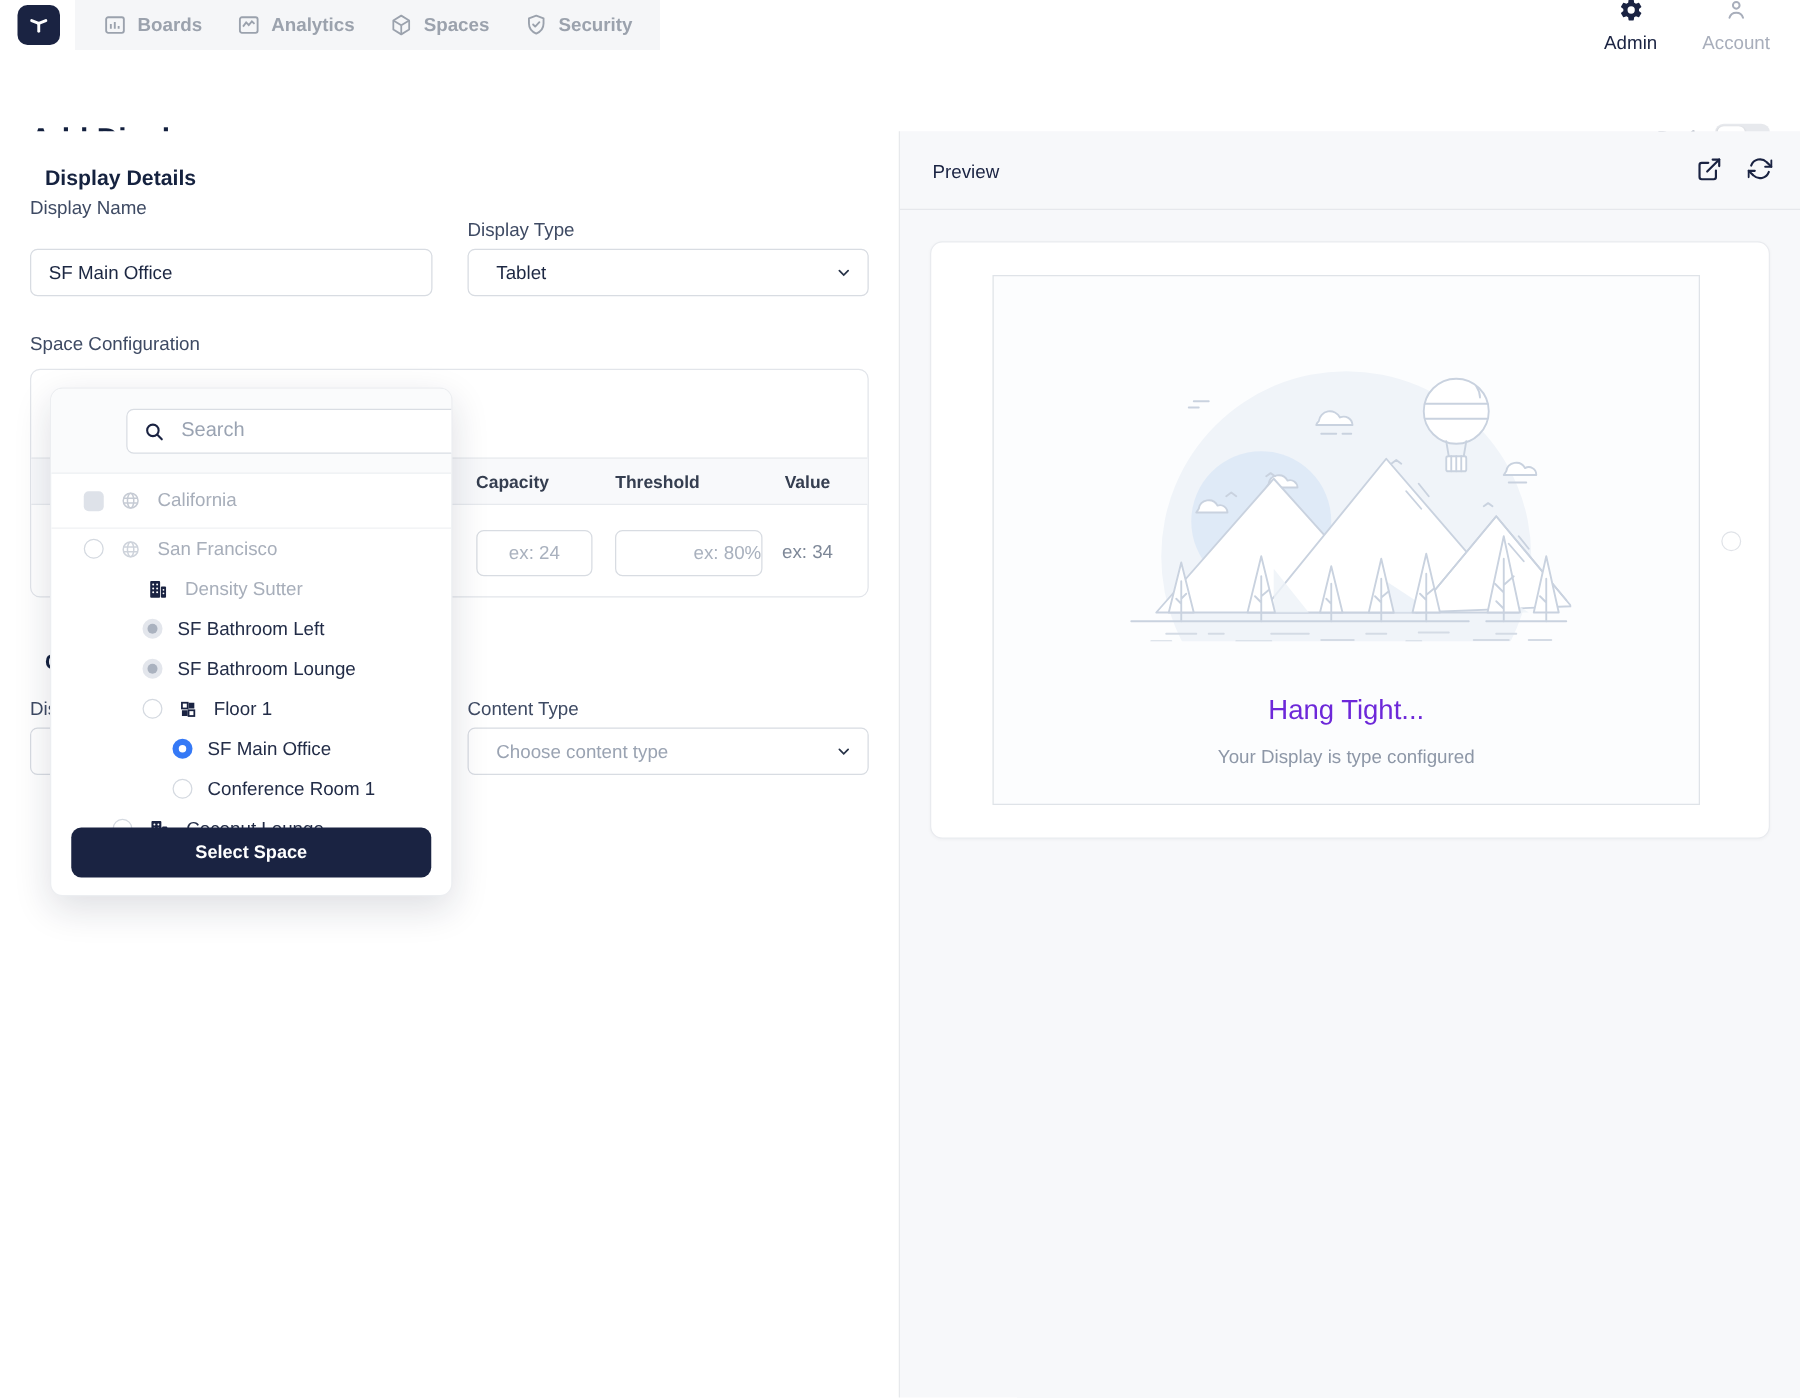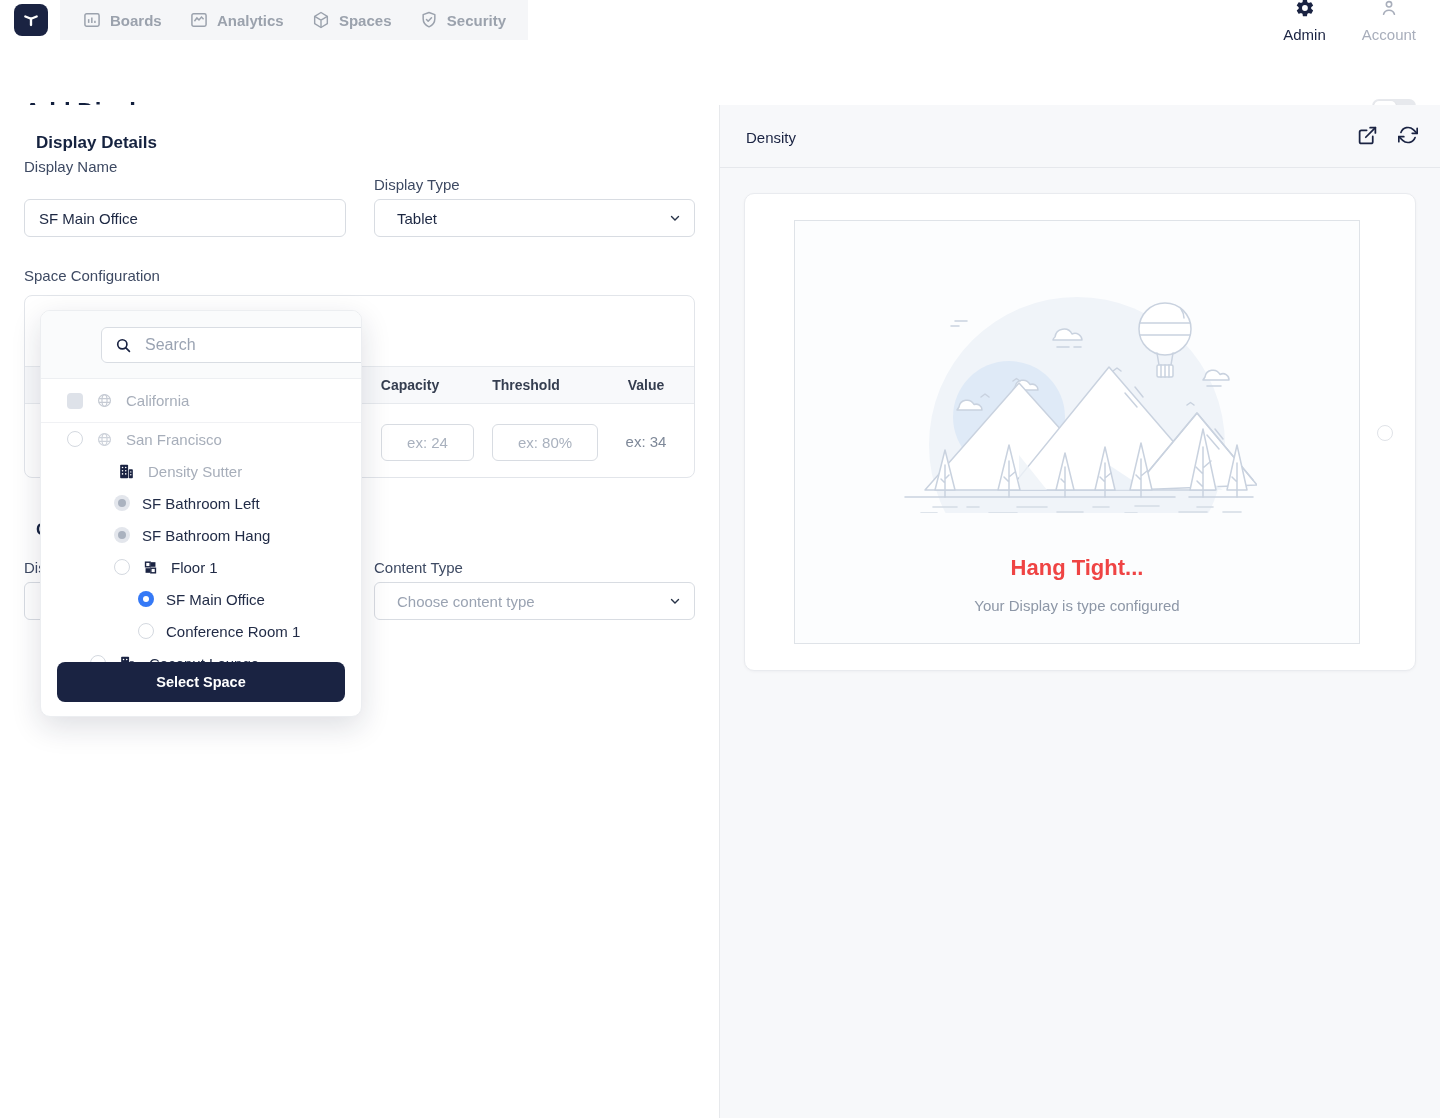--- a/index.html
+++ b/index.html
@@ -69,21 +69,21 @@
   .ind-e { padding-left:49px; }
 
   
   .prevhead { position:absolute; top:0; left:0; width:100%; height:63px; border-bottom:1px solid #E6E8EC; }
   .prevtitle { position:absolute; left:26px; top:24px; font-size:15px; font-weight:500; color:#1A2342; }
   .previcons { position:absolute; right:22px; top:20px; display:flex; gap:20px; }
   .previcons span { cursor:pointer; display:flex; }
   .tabletcard { position:absolute; left:24px; top:88px; width:672px; height:478px; background:#fff; border:1px solid #E9EBEF; border-radius:10px; box-shadow:0 1px 3px rgba(20,30,60,.04); }
   .tabletscreen { position:absolute; left:49px; top:26px; width:566px; height:424px; border:1px solid #DFE3E8; background:#FCFDFE; display:flex; flex-direction:column; align-items:center; }
   .homebtn { position:absolute; left:632px; top:231px; width:16px; height:16px; border:1.5px solid #E0E3E8; border-radius:50%; }
-  .hangtitle { margin-top:42px; font-size:22px; font-weight:700; color:#ef4444; }
+  .hangtitle { margin-top:42px; font-size:22px; font-weight:400; color:#6d28d9; }
   .hangsub { margin-top:16px; font-size:15px; color:#8D97A7; }
   .illus { margin-top:74px; }
 </style>
 </head>
 <body>
 
 <div class="topnav">
   <div class="logo">
     <svg width="20" height="20" viewBox="0 0 24 24">
       <g stroke="#fff" stroke-width="2.8" stroke-linecap="round" fill="none">
@@ -172,21 +172,21 @@
 
   <div class="flabel" style="left:24px; top:162px;">Space Configuration</div>
 
   <div class="spacecard" style="top:190px;">
     <div class="tablestrip">
       <div class="thcell" style="left:330px;">Capacity</div>
       <div class="thcell" style="left:446px;">Threshold</div>
       <div class="thcell" style="left:566px;">Value</div>
     </div>
     <input class="cellinput" style="left: 356px; width: 93px;" placeholder="ex: 24">
-    <input class="cellinput" style="left: 467px; width: 106px;" placeholder="ex: 80%">
+    <input class="cellinput" style="left: 467px; width: 118px; text-align: right;" placeholder="ex: 80%">
     <div class="valuetext" style="left:566px;">ex: 34</div>
   </div>
 
   <div class="sechead" style="top:415px;">Content Details</div>
   <div class="flabel" style="left:24px; top:454px;">Display Content</div>
   <input class="tinput" style="left: 24px; top: 477px; width: 322px;">
 
   <div class="flabel" style="left:374px; top:454px;">Content Type</div>
   <div class="fselect" style="left:374px; top:477px; width:321px;">
     <span class="ph">Choose content type</span>
@@ -247,21 +247,21 @@
         <span class="rlabel muted">Density Sutter</span>
       </div>
 
       <div class="treerow ind-c">
         <div class="radio disabled"></div>
         <span class="rlabel">SF Bathroom Left</span>
       </div>
 
       <div class="treerow ind-c">
         <div class="radio disabled"></div>
-        <span class="rlabel">SF Bathroom Hang</span>
+        <span class="rlabel">SF Bathroom Lounge</span>
       </div>
 
       <div class="treerow ind-c">
         <div class="radio"></div>
         <svg width="17" height="17" viewBox="0 0 24 24">
           <g fill="none" stroke="#1A2342" stroke-width="2">
               <rect x="5" y="4.5" width="6.5" height="6.5"></rect>
               <rect x="12.5" y="13" width="6.5" height="6.5"></rect>
             </g>
           <rect x="12.5" y="4.5" width="6.5" height="6.5" fill="#1A2342"></rect>
@@ -299,21 +299,21 @@
         <span class="rlabel">Coconut Lounge</span>
       </div>
     </div>
 
     <button class="selectspace">Select Space</button>
   </div>
 </div>
 
 <div class="rightpanel">
   <div class="prevhead">
-    <div class="prevtitle">Density</div>
+    <div class="prevtitle">Preview</div>
     <div class="previcons">
       <span>
         <svg width="21" height="21" viewBox="0 0 24 24" fill="none" stroke="#1A2342" stroke-width="2" stroke-linecap="round" stroke-linejoin="round">
           <path d="M18 13v6a2 2 0 0 1-2 2H5a2 2 0 0 1-2-2V8a2 2 0 0 1 2-2h6"></path>
             <polyline points="15,3 21,3 21,9"></polyline>
             <line x1="10" y1="14" x2="21" y2="3"></line>
         </svg>
       </span>
       <span>
         <svg width="20" height="20" viewBox="0 0 24 24" fill="none" stroke="#1A2342" stroke-width="2" stroke-linecap="round" stroke-linejoin="round">

